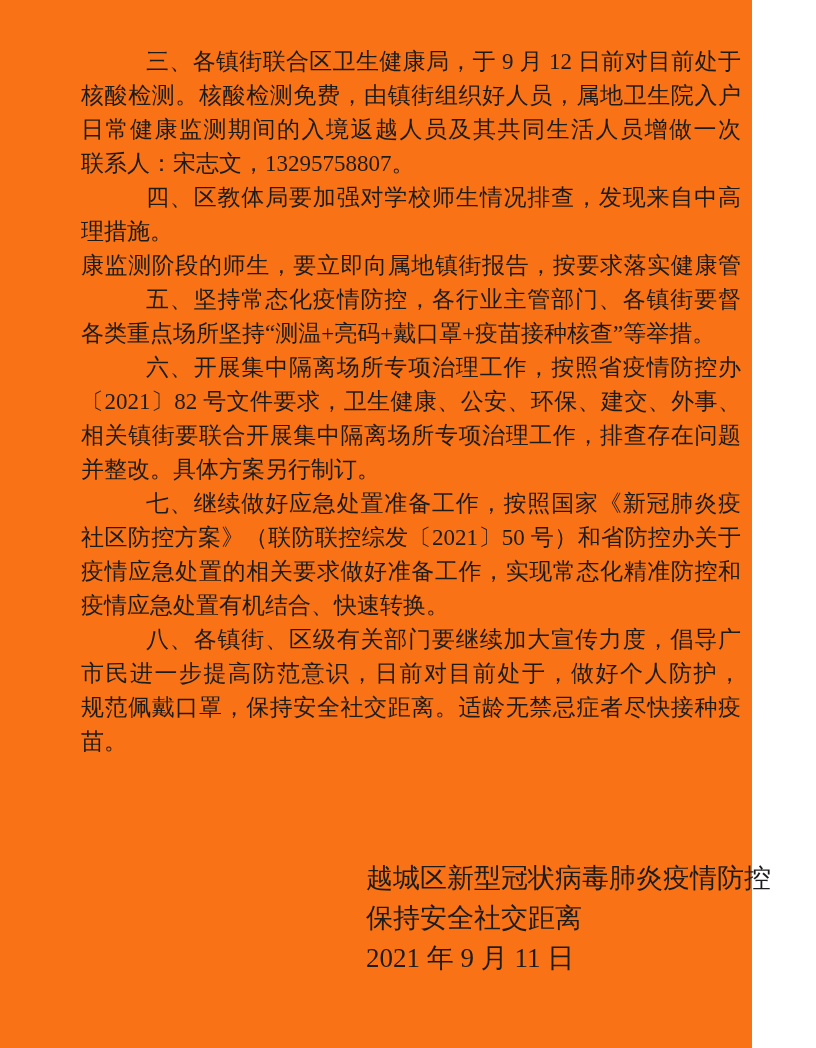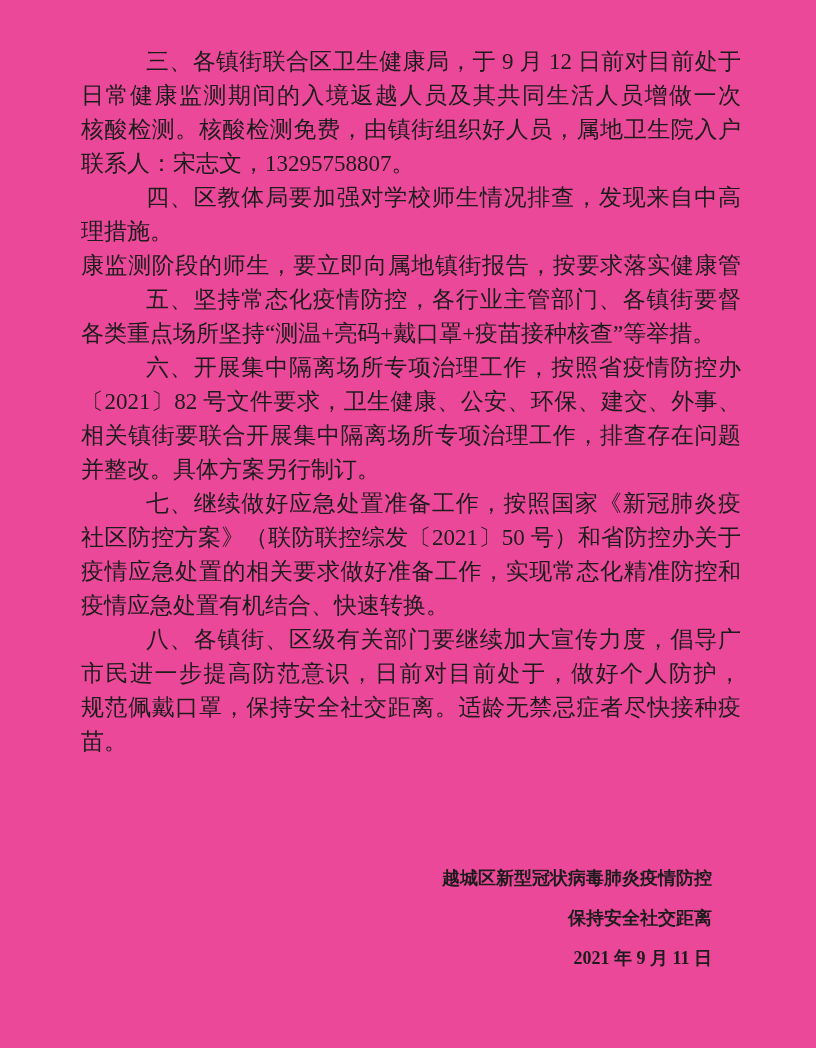--- a/index.html
+++ b/index.html
@@ -9,23 +9,23 @@
   body {
     width: 816px;
     height: 1048px;
     background: #ffffff;
     font-family: "Liberation Serif", "DejaVu Serif", serif;
     color: #1c1c1c;
     overflow: hidden;
   }
   .page {
     position: relative;
-    width: 816px;
+    width: 752px;
     height: 1048px;
-    background: #ec4899;
+    background: #f97316;
   }
   .body-text {
     position: absolute;
     left: 81px;
     top: 45px;
     width: 660px;
     font-size: 23px;
     line-height: 34px;
   }
   .paragraph {
@@ -43,39 +43,38 @@
   }
   .line.last {
     text-align: right;
     text-align-last: left;
   }
   .signature {
     position: absolute;
     left: 366px;
     top: 858px;
     width: 346px;
-    text-align: right;
-    font-size: 18px;
-    font-weight: bold;
+    text-align: left;
+    font-size: 27px;
   }
   .sig-line {
     height: 40px;
     line-height: 40px;
     white-space: nowrap;
   }
 </style>
 </head>
 <body style="background: rgb(255, 255, 255); color: rgb(28, 28, 28);">
 
 <div class="page">
   <div class="body-text">
       <div class="paragraph">
         <div class="line first">三、各镇街联合区卫生健康局，于 9 月 12 日前对目前处于</div>
+        <div class="line">核酸检测。核酸检测免费，由镇街组织好人员，属地卫生院入户</div>
         <div class="line">日常健康监测期间的入境返越人员及其共同生活人员增做一次</div>
-        <div class="line">核酸检测。核酸检测免费，由镇街组织好人员，属地卫生院入户</div>
         <div class="line last">联系人：宋志文，13295758807。</div>
       </div>
       <div class="paragraph">
         <div class="line first">四、区教体局要加强对学校师生情况排查，发现来自中高风</div>
         <div class="line last">理措施。</div>
         <div class="line">康监测阶段的师生，要立即向属地镇街报告，按要求落实健康管</div>
       </div>
       <div class="paragraph">
         <div class="line first">五、坚持常态化疫情防控，各行业主管部门、各镇街要督促</div>
         <div class="line last">各类重点场所坚持“测温+亮码+戴口罩+疫苗接种核查”等举措。</div>

